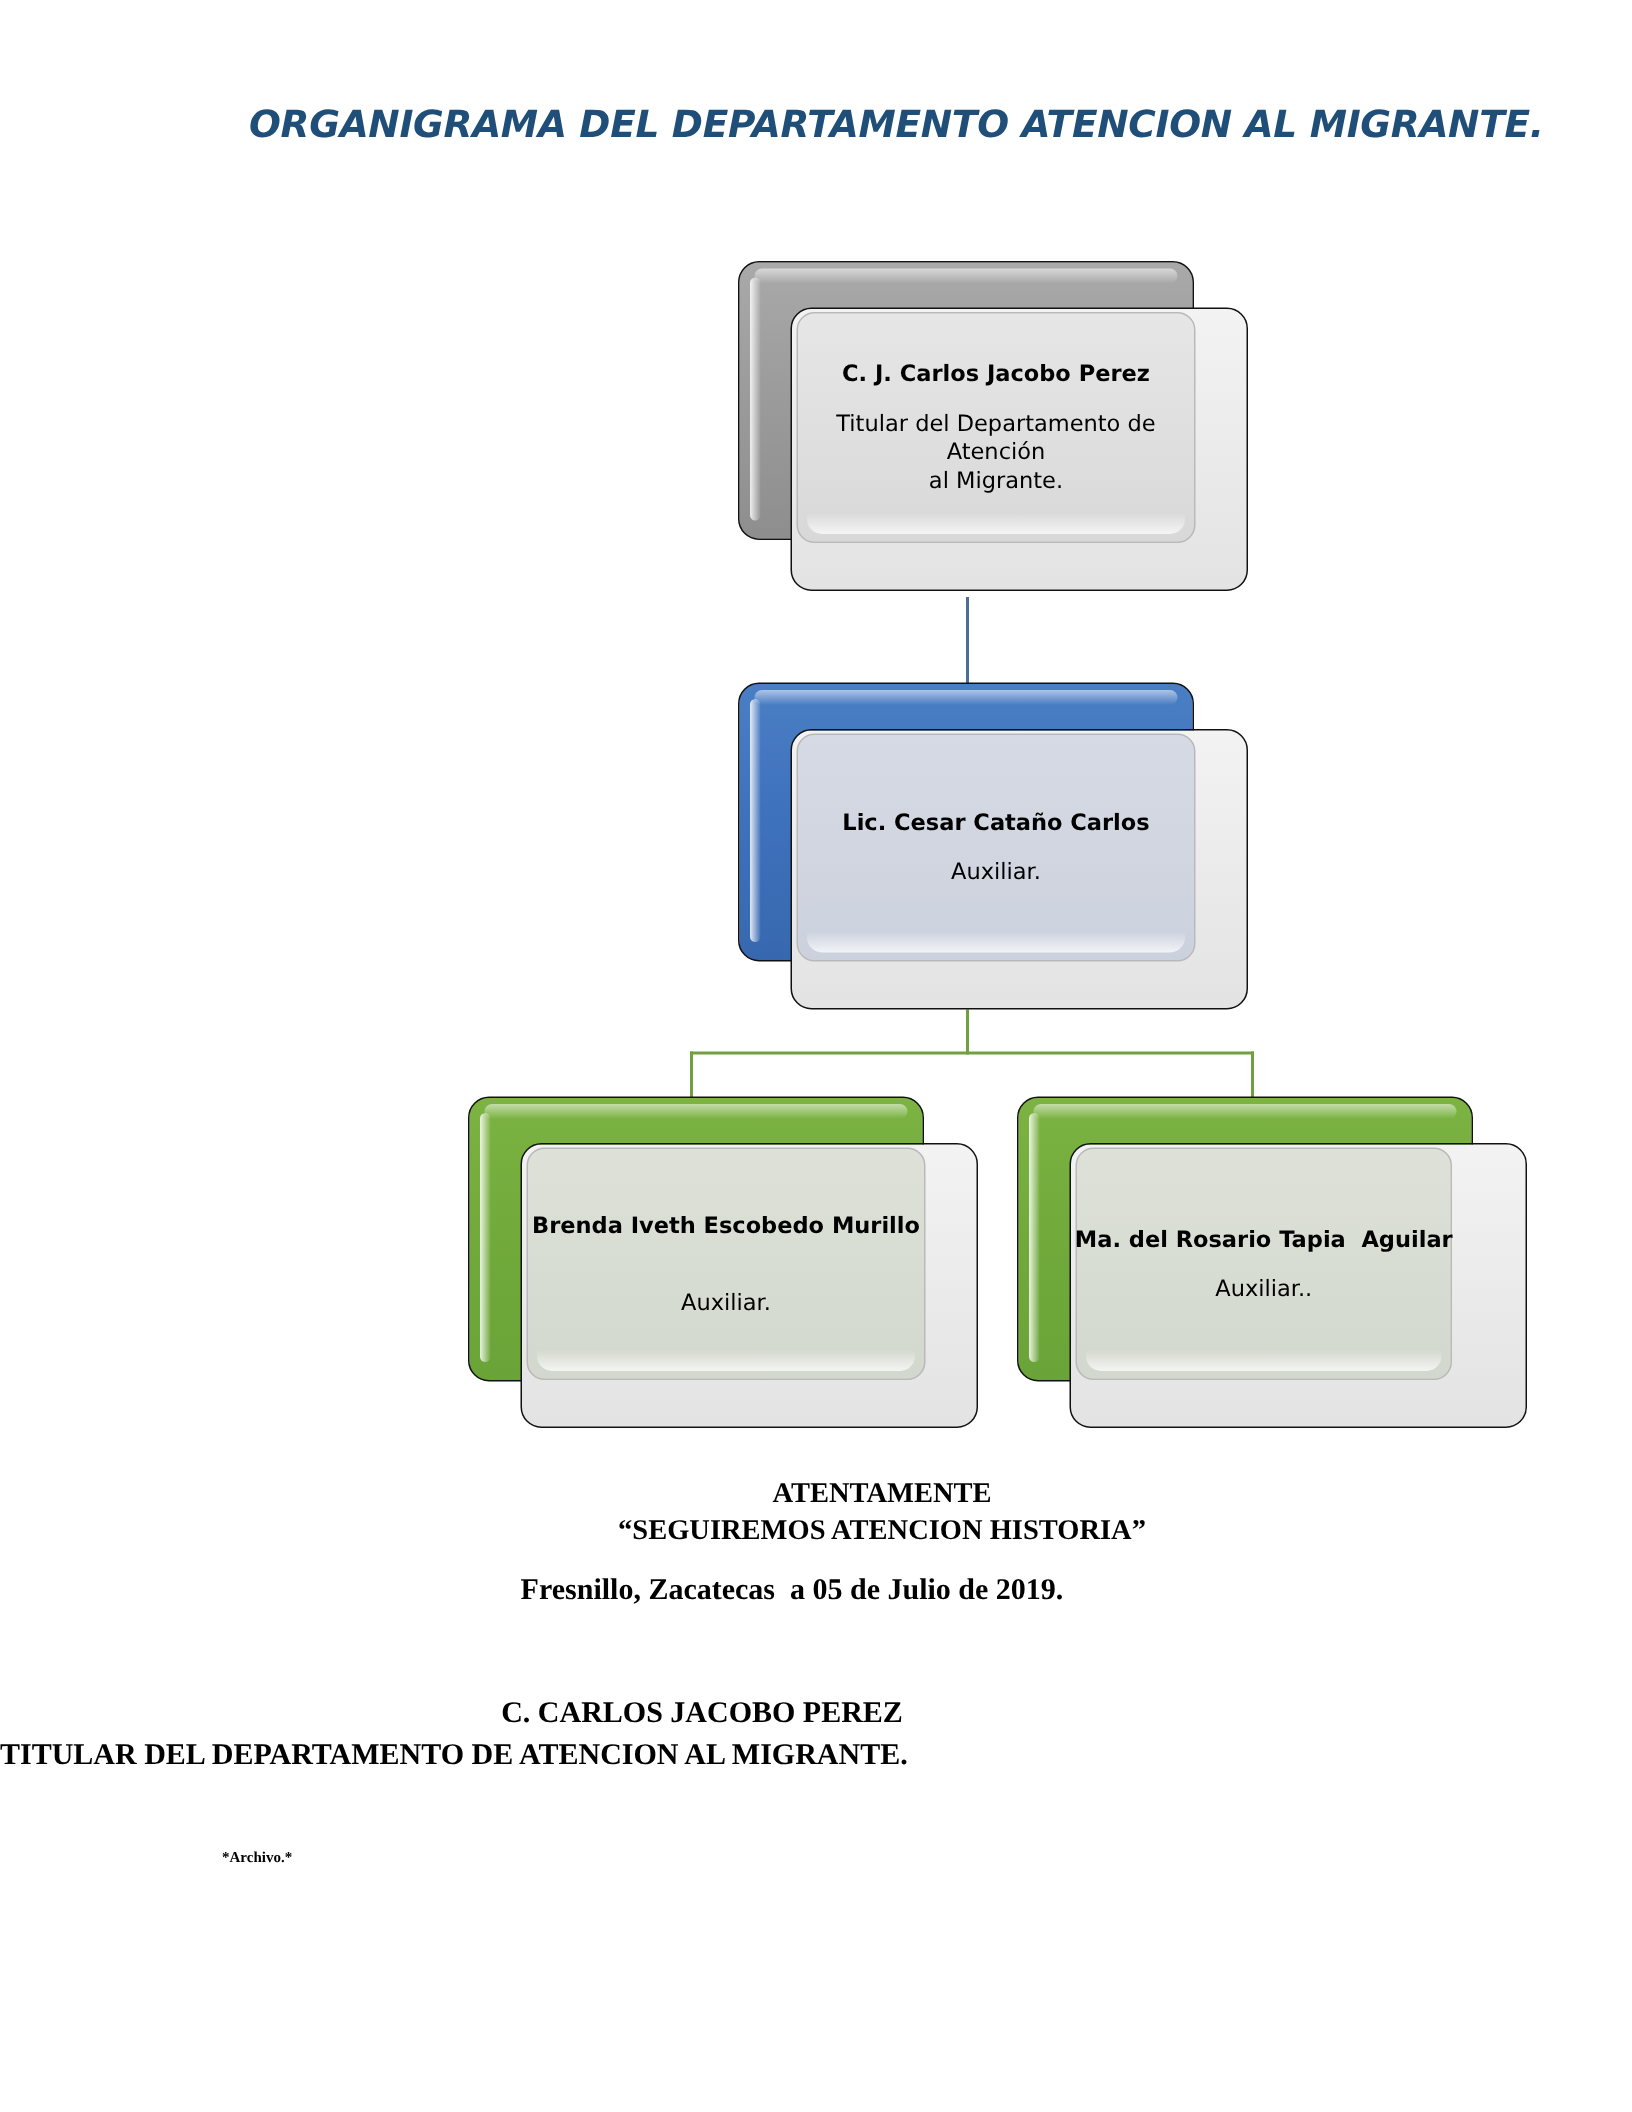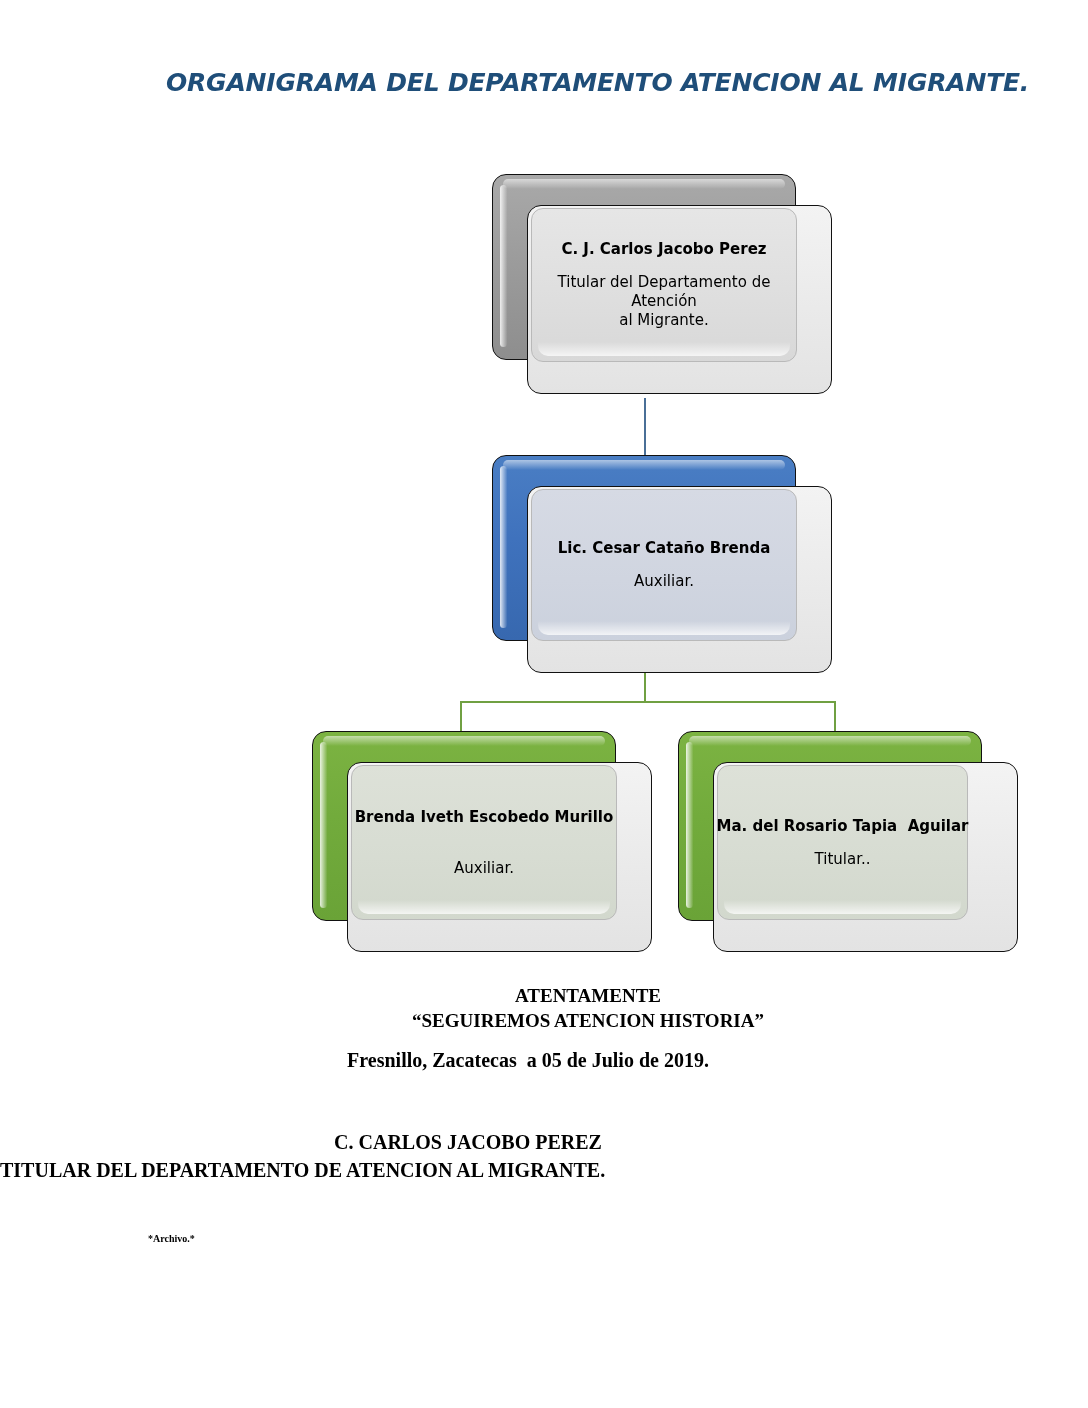--- a/index.html
+++ b/index.html
@@ -204,21 +204,21 @@
 al Migrante.</div>
     </div>
   </div>
 
   <div class="node" style="left:492px; top:455px; width:340px; height:218px;">
     <div class="plate-back blue-back" style="width:304px; height:186px;">
       <div class="gloss-top"></div>
     </div>
     <div class="plate-outer" style="left:35px; top:31px; width:305px; height:187px;"></div>
     <div class="plate-inner blue-inner" style="left:39px; top:34px; width:266px; height:152px;">
-      <div class="node-name">Lic. Cesar Cataño Brenda</div>
+      <div class="node-name">Lic. Cesar Cataño Carlos</div>
       <div class="node-role">Auxiliar.</div>
     </div>
   </div>
 
   <div class="node" style="left:312px; top:731px; width:340px; height:222px;">
     <div class="plate-back green-back" style="width:304px; height:190px;">
       <div class="gloss-top"></div>
     </div>
     <div class="plate-outer" style="left:35px; top:31px; width:305px; height:190px;"></div>
     <div class="plate-inner green-inner" style="left:39px; top:34px; width:266px; height:155px;gap:18px;">
@@ -227,21 +227,21 @@
     </div>
   </div>
 
   <div class="node" style="left:678px; top:731px; width:340px; height:222px;">
     <div class="plate-back green-back" style="width:304px; height:190px;">
       <div class="gloss-top"></div>
     </div>
     <div class="plate-outer" style="left:35px; top:31px; width:305px; height:190px;"></div>
     <div class="plate-inner green-inner" style="left:39px; top:34px; width:251px; height:155px;">
       <div class="node-name">Ma. del Rosario Tapia  Aguilar</div>
-      <div class="node-role">Titular..</div>
+      <div class="node-role">Auxiliar..</div>
     </div>
   </div>
 
 </div>
 
 <div class="footer-line" id="footer-atentamente">ATENTAMENTE</div>
 
 <div class="footer-line" id="footer-slogan">“SEGUIREMOS ATENCION HISTORIA”</div>
 
 <div class="footer-line" id="footer-place-date">Fresnillo, Zacatecas  a 05 de Julio de 2019.</div>

